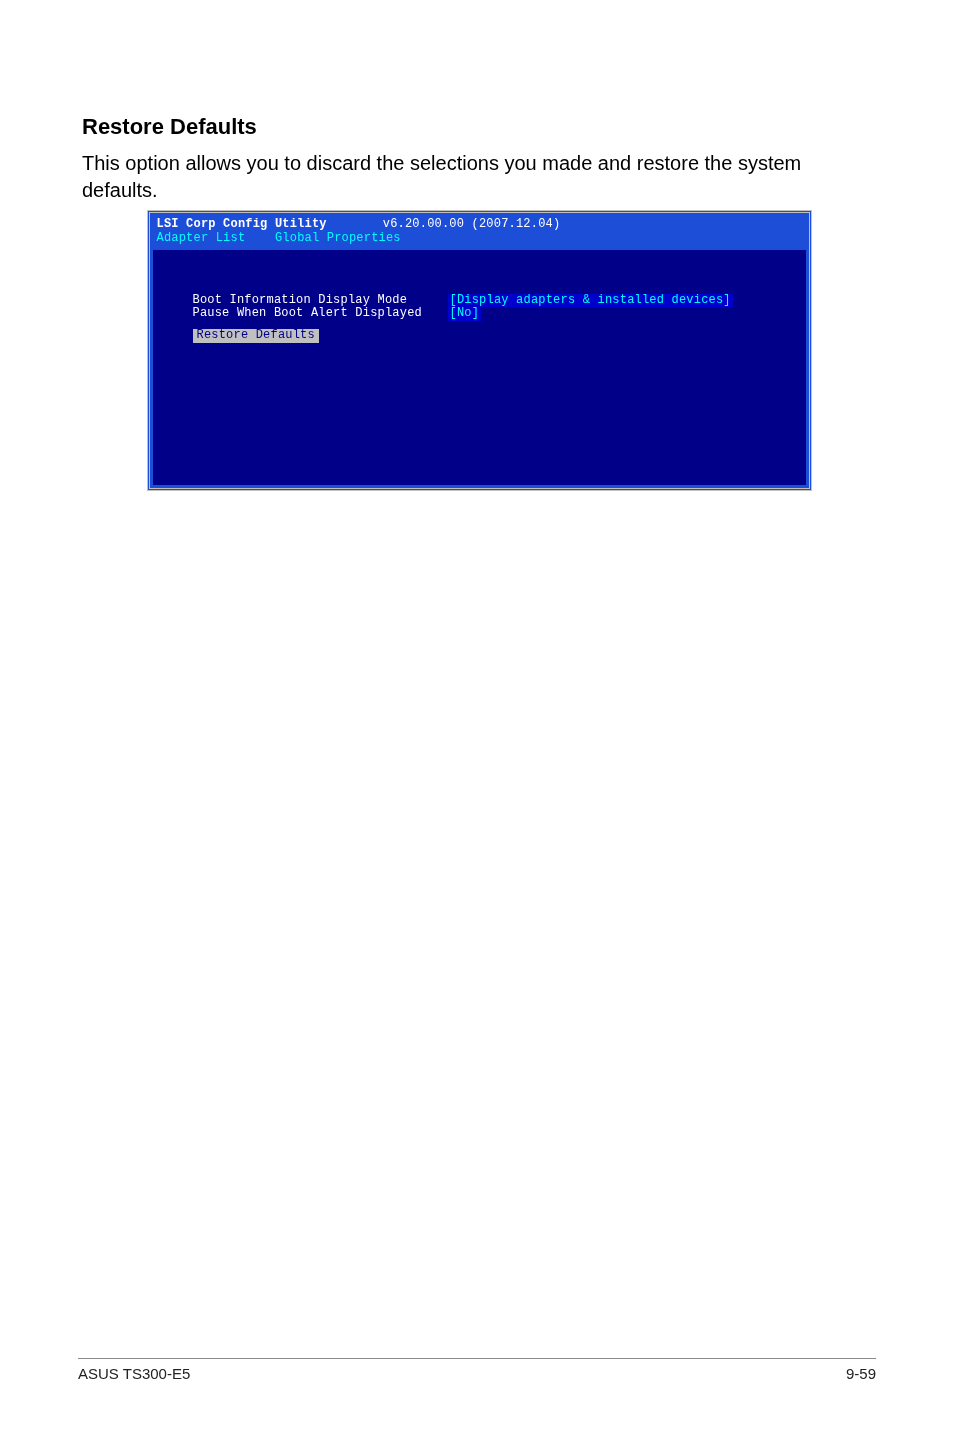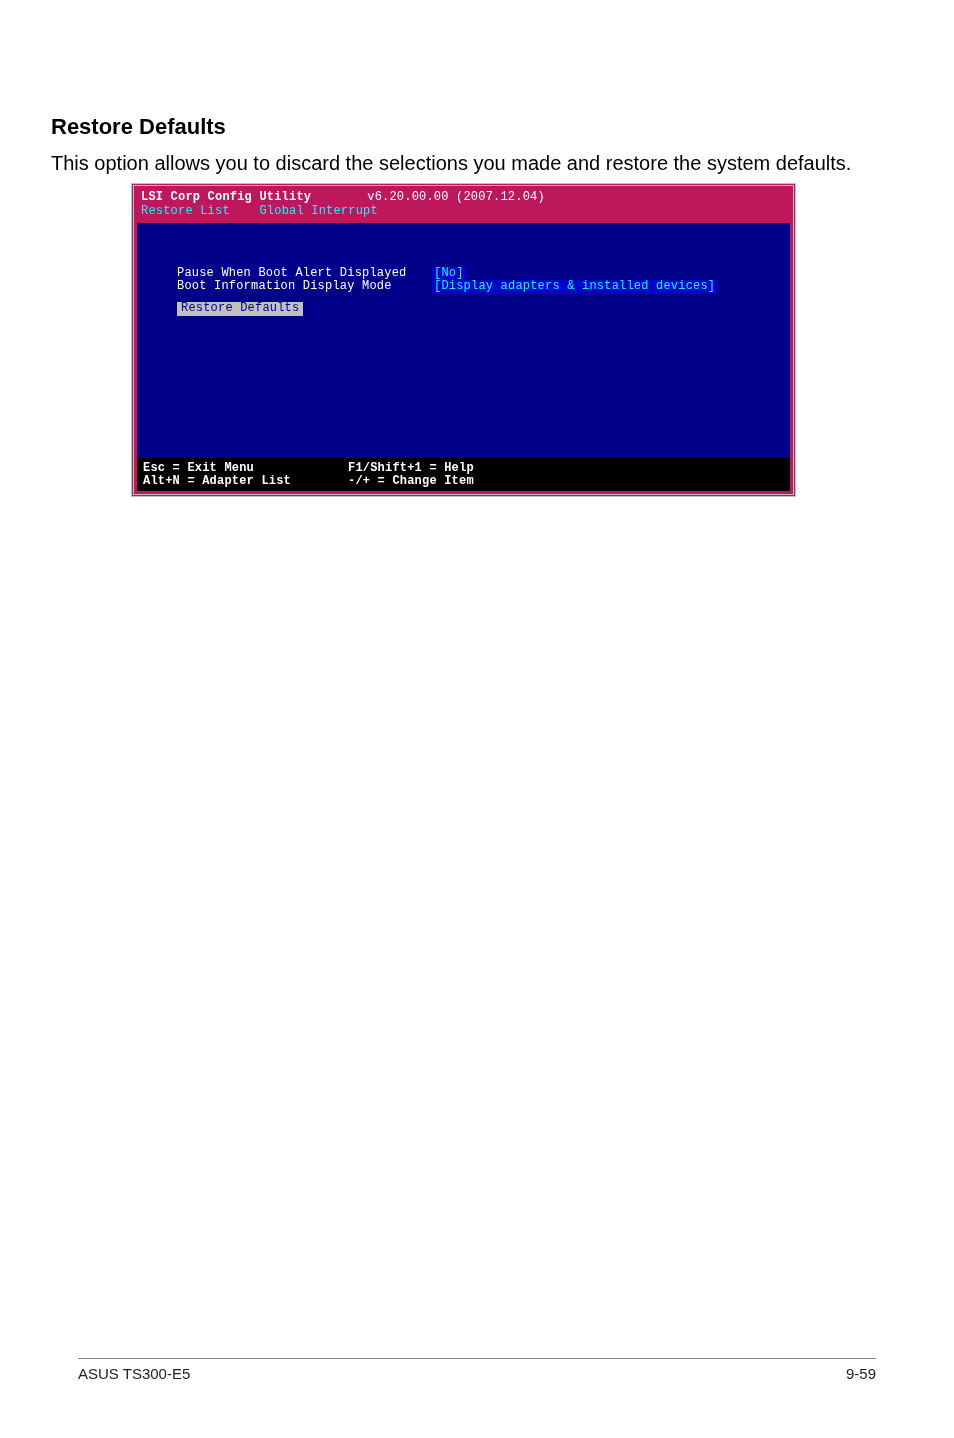--- a/index.html
+++ b/index.html
@@ -5,39 +5,39 @@
   * { margin: 0; padding: 0; box-sizing: border-box; }
   body {
     width: 954px;
     height: 1438px;
     background: #ffffff;
     font-family: Arial, Helvetica, sans-serif;
     color: #000;
     position: relative;
   }
   .page {
-    padding: 114px 78px 0 51px;
+    padding: 114px 78px 0 82px;
   }
   .section-heading {
     font-size: 22px;
     font-weight: bold;
     margin-bottom: 10px;
   }
   .section-body {
     font-size: 20px;
     line-height: 1.35;
     margin-bottom: 6px;
   }
 
   .bios-wrap {
     margin: 0 auto;
     width: 665px;
   }
   .bios-screen {
-    background: #be185d;
+    background: #1d4ed8;
     border: 3px double #c0c0c0;
     padding: 3px;
     font-family: "Courier New", Courier, monospace;
     font-size: 12px;
     line-height: 1.15;
     letter-spacing: 0.2px;
   }
   .bios-header {
     display: flex;
     gap: 8px;
@@ -115,51 +115,41 @@
 
   <div class="bios-wrap">
     <div class="bios-screen">
 
       <div class="bios-header">
         <span class="util-name">LSI Corp Config Utility</span>
         <span style="flex:0 0 40px"></span>
         <span class="util-ver">v6.20.00.00 (2007.12.04)</span>
       </div>
       <div class="bios-subheader">
-        <span class="sub-label">Restore List</span>
+        <span class="sub-label">Adapter List</span>
         <span>&nbsp;&nbsp;</span>
-        <span class="sub-label">Global Interrupt</span>
+        <span class="sub-label">Global Properties</span>
       </div>
 
       <div class="bios-body">
         <div class="prop-rows">
           <div class="prop-row">
+            <span class="prop-label">Boot Information Display Mode</span>
+            <span class="prop-value">[Display adapters &amp; installed devices]</span>
+          </div>
+          <div class="prop-row">
             <span class="prop-label">Pause When Boot Alert Displayed</span>
             <span class="prop-value">[No]</span>
-          </div>
-          <div class="prop-row">
-            <span class="prop-label">Boot Information Display Mode</span>
-            <span class="prop-value">[Display adapters &amp; installed devices]</span>
           </div>
           <div class="restore-row">
             <span class="restore-item">Restore Defaults</span>
           </div>
         </div>
       </div>
 
-      <div class="bios-footer">
-        <div class="footer-row">
-          <span class="footer-left">Esc = Exit Menu</span>
-          <span>F1/Shift+1 = Help</span>
-        </div>
-        <div class="footer-row">
-          <span class="footer-left">Alt+N = Adapter List</span>
-          <span>-/+ = Change Item</span>
-        </div>
-      </div>
 
     </div>
   </div>
 
 </div>
 
 <div class="page-footer">
   <span>ASUS TS300-E5</span>
   <span>9-59</span>
 </div>

